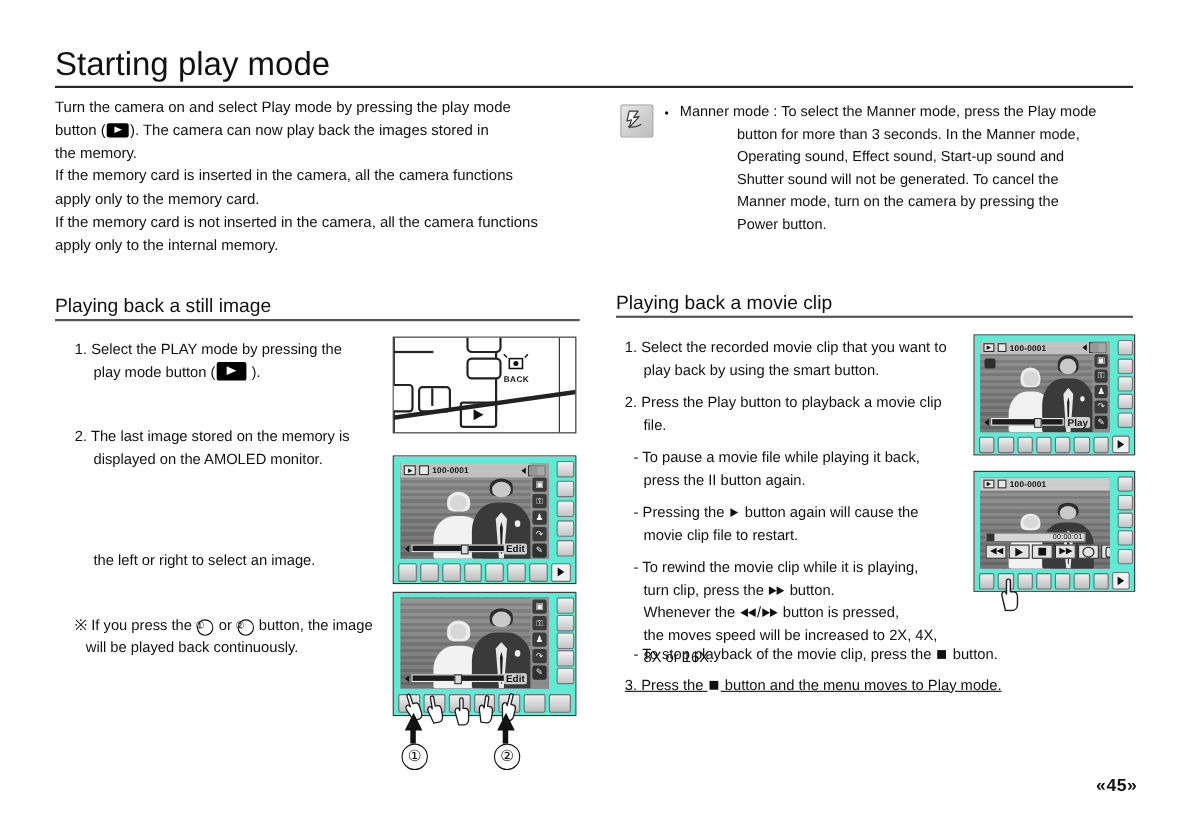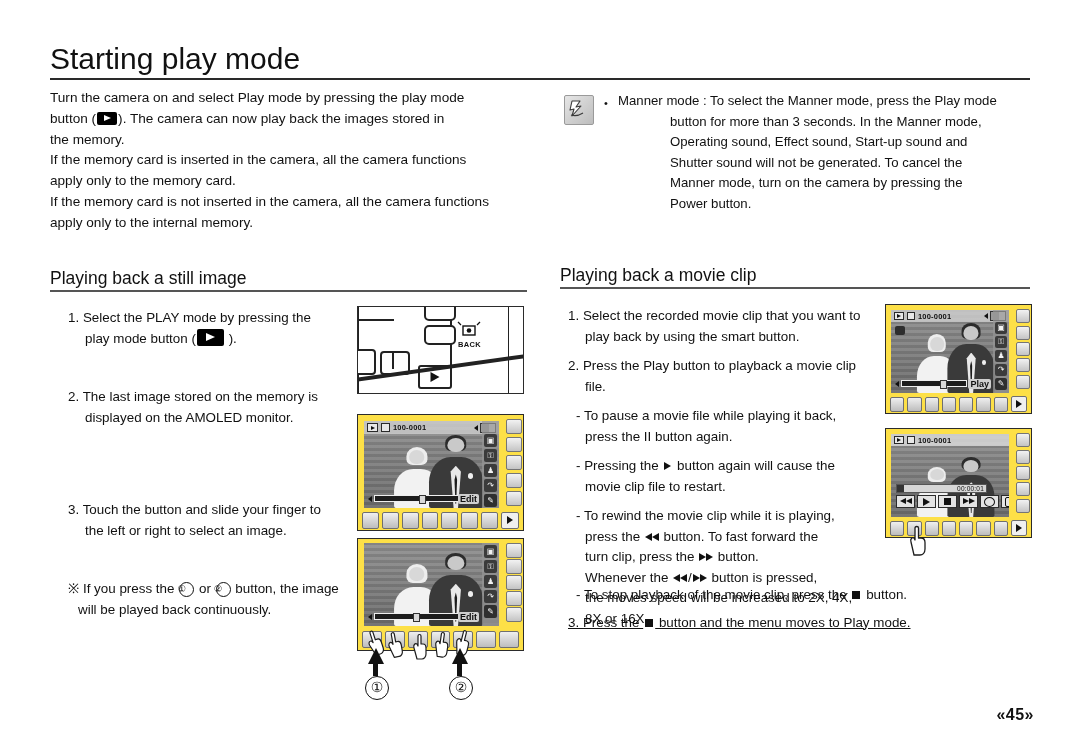--- a/index.html
+++ b/index.html
@@ -232,21 +232,21 @@
     font-size:7.5px;
     font-weight:bold;
     letter-spacing:.3px;
     color:#111;
   }
 
   
   .lcd-shell {
     position: absolute;
     inset: 0;
-    background: #fde047;
+    background: #5eead4;
   }
   .lcd-screen {
     position: absolute;
     background: #8f8f8f;
     overflow: hidden;
   }
   .photo {
     position:absolute; inset:0;
     background:
       linear-gradient(180deg, rgba(255,255,255,.08), rgba(0,0,0,.18)),
@@ -630,23 +630,20 @@
     <div class="gap-md"></div>
 
     <p class="hang">
       <span>2. The last image stored on the memory is</span>
     </p>
     <p style="padding-left:17px;">displayed on the AMOLED monitor.</p>
 
     <div class="gap-lg"></div>
     <div style="height:36px;"></div>
 
-    <p class="hang">
-      <span>3. Touch the button and slide your finger to</span>
-    </p>
     <p style="padding-left:17px;">the left or right to select an image.</p>
 
     <div class="gap-md"></div>
 
     <p class="hang2">
       <span>※</span><span> If you press the </span><span class="circ">①</span><span> or </span><span class="circ">②</span><span> button, the image</span>
     </p>
     <p style="padding-left:10px;">will be played back continuously.</p>
   </div>
 
@@ -677,23 +674,20 @@
 
     <p style="padding-left:17px; text-indent:-9px;">
       <span>- Pressing the </span><span class="tri-r"></span><span> button again will cause the</span>
     </p>
     <p style="padding-left:17px;">movie clip file to restart.</p>
 
     <div class="gap-sm"></div>
 
     <p style="padding-left:17px; text-indent:-9px;">
       <span>- To rewind the movie clip while it is playing,</span>
-    </p>
-    <p style="padding-left:17px;">
-      <span>press the </span><span class="rw"></span><span> button. To fast forward the</span>
     </p>
     <p style="padding-left:17px;">
       <span>turn clip, press the </span><span class="ff"></span><span> button.</span>
     </p>
     <p style="padding-left:17px;">
       <span>Whenever the </span><span class="rw"></span><span>/</span><span class="ff"></span><span> button is pressed,</span>
     </p>
     <p style="padding-left:17px;">the moves speed will be increased to 2X, 4X,</p>
     <p style="padding-left:17px;">8X or 16X.</p>
   </div>

